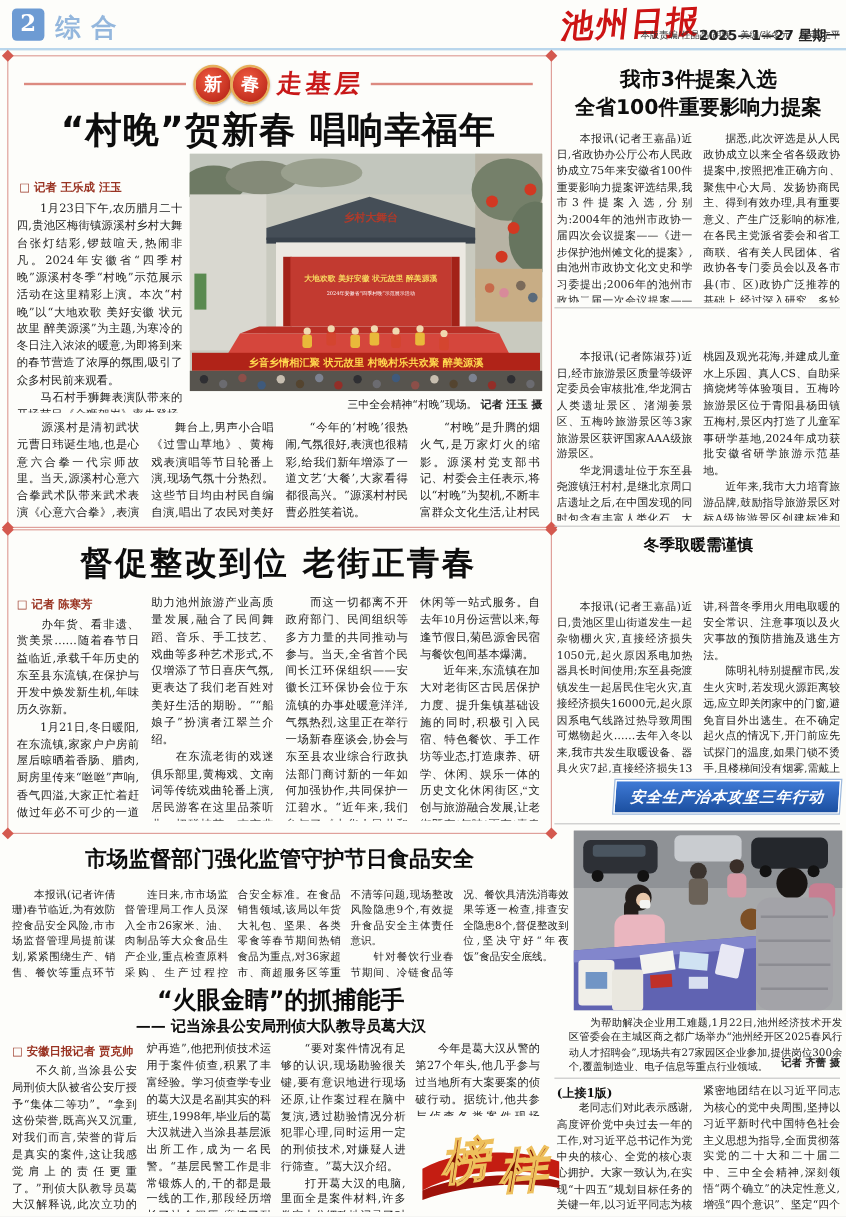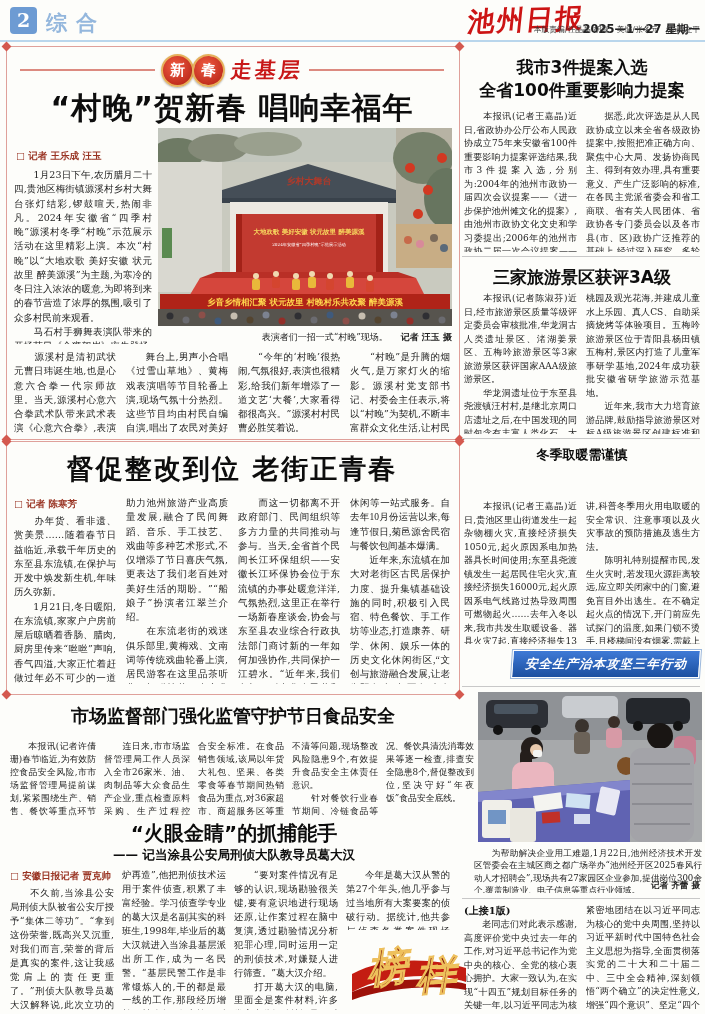--- a/index.html
+++ b/index.html
@@ -138,22 +138,22 @@
       <circle cx="204" cy="188" r="3.5" fill="#c7beb0"></circle>
         <circle cx="220" cy="192" r="3.5" fill="#54442f"></circle>
       <circle cx="236" cy="187" r="3.5" fill="#7c8290"></circle>
         <circle cx="252" cy="193" r="3.5" fill="#932e28"></circle>
       <circle cx="268" cy="188" r="3.5" fill="#2f2f33"></circle>
         <circle cx="284" cy="192" r="3.5" fill="#6b6b70"></circle>
     </g>
   </svg>
 
   <div class="abs caption" style="left:158px;top:331px;width:294px;text-align:right;">
-    <span>表演者们一招一式“村晚”现场。</span>
-    <span class="credit" style="margin-left:10px;">记者 汪玉 摄</span>
+    <span>三中全会精神“村晚”现场。</span>
+    <span class="credit" style="margin-left:0;">记者 汪玉 摄</span>
   </div>
 
   <div class="abs body" style="left:14px;top:350px;width:102px;height:84px;">　　源溪村是清初武状元曹日玮诞生地,也是心意六合拳一代宗师故里。当天,源溪村心意六合拳武术队带来武术表演《心意六合拳》,表演者们一招一式,刚柔并济,行云流水,让现场观众大饱眼福。</div>
   <div class="abs body" style="left:126px;top:350px;width:102px;height:84px;">　　舞台上,男声小合唱《过雪山草地》、黄梅戏表演唱等节目轮番上演,现场气氛十分热烈。这些节目均由村民自编自演,唱出了农民对美好生活的向往,也唱出了乡村振兴的幸福味道。</div>
   <div class="abs body" style="left:238px;top:350px;width:102px;height:84px;">　　“今年的‘村晚’很热闹,气氛很好,表演也很精彩,给我们新年增添了一道文艺‘大餐’,大家看得都很高兴。”源溪村村民曹必胜笑着说。</div>
   <div class="abs body" style="left:350px;top:350px;width:100px;height:84px;">　　“村晚”是升腾的烟火气,是万家灯火的缩影。源溪村党支部书记、村委会主任表示,将以“村晚”为契机,不断丰富群众文化生活,让村民在家门口乐享文化大餐。</div>
 
   <div class="abs frame" style="left:6px;top:441px;width:452px;height:252px;">
     <div class="corner" style="left:-4px;top:-4px;"></div>
     <div class="corner" style="right:-4px;top:-4px;"></div>
@@ -171,21 +171,20 @@
 　　近年来,东流镇在加大对老街区古民居保护力度、提升集镇基础设施的同时,积极引入民宿、特色餐饮、手工作坊等业态,打造康养、研学、休闲、娱乐一体的历史文化休闲街区,“文创与旅游融合发展,让老街既有‘年味’更有‘青春味’,吸引越来越多的年轻人前来打卡游玩。”东流镇相关负责人表示。</div>
 
   <div class="abs headline" style="left:462px;top:56px;width:240px;font-size:17px;line-height:1.35;">
     <div>我市3件提案入选</div>
     <div>全省100件重要影响力提案</div>
   </div>
   <div class="abs body r" style="left:464px;top:110px;width:113px;height:142px;">　　本报讯(记者王嘉晶)近日,省政协办公厅公布人民政协成立75年来安徽省100件重要影响力提案评选结果,我市3件提案入选,分别为:2004年的池州市政协一届四次会议提案——《进一步保护池州傩文化的提案》,由池州市政协文化文史和学习委提出;2006年的池州市政协二届一次会议提案——《关于南部山区生态治理的提案》,由农工党池州市委会提出。</div>
   <div class="abs body r" style="left:586px;top:110px;width:114px;height:142px;">　　据悉,此次评选是从人民政协成立以来全省各级政协提案中,按照把准正确方向、聚焦中心大局、发扬协商民主、得到有效办理,具有重要意义、产生广泛影响的标准,在各民主党派省委会和省工商联、省有关人民团体、省政协各专门委员会以及各市县(市、区)政协广泛推荐的基础上,经过深入研究、多轮遴选和广泛征求意见确定的。</div>
   <div class="abs rule" style="left:462px;top:256px;width:238px;"></div>
 
-  <div class="abs headline" style="left:462px;top:266px;width:240px;font-size:17px;">三家旅游景区获评3A级</div>
   <div class="abs body r" style="left:464px;top:292px;width:113px;height:142px;">　　本报讯(记者陈淑芬)近日,经市旅游景区质量等级评定委员会审核批准,华龙洞古人类遗址景区、渚湖姜景区、五梅吟旅游景区等3家旅游景区获评国家AAA级旅游景区。
 　　华龙洞遗址位于东至县尧渡镇汪村村,是继北京周口店遗址之后,在中国发现的同时包含有丰富人类化石、大量石制品及哺乳动物化石的重要古人类遗址,为探讨现代人起源及其行为方式的最理想地点。渚湖姜景区位于贵池区墩上街道罗城村,是安徽省非物质文化遗产——罗城民歌发源地,景区打造了“民歌之乡·九华罗城”文旅田园综合体,种植养护千亩梨园、百亩</div>
   <div class="abs body r" style="left:586px;top:292px;width:114px;height:142px;">桃园及观光花海,并建成儿童水上乐园、真人CS、自助采摘烧烤等体验项目。五梅吟旅游景区位于青阳县杨田镇五梅村,景区内打造了儿童军事研学基地,2024年成功获批安徽省研学旅游示范基地。
 　　近年来,我市大力培育旅游品牌,鼓励指导旅游景区对标A级旅游景区创建标准和质量要求,加大资金投入,深挖资源特色、传承地方文化、提升各项服务设施建设水平,助力池州旅游产业高质量发展。截至目前,全市共有A级旅游景区45家,其中5A级旅游景区1家,4A级旅游景区16家、3A级旅游景区26家、2A级旅游景区2家。</div>
   <div class="abs rule" style="left:462px;top:438px;width:238px;"></div>
 
   <div class="abs headline" style="left:462px;top:446px;width:240px;font-size:13px;line-height:1.35;">
     <div>冬季取暖需谨慎</div>
   </div>
   <div class="abs body r" style="left:464px;top:500px;width:113px;height:144px;">　　本报讯(记者王嘉晶)近日,贵池区里山街道发生一起杂物棚火灾,直接经济损失1050元,起火原因系电加热器具长时间使用;东至县尧渡镇发生一起居民住宅火灾,直接经济损失16000元,起火原因系电气线路过热导致周围可燃物起火……去年入冬以来,我市共发生取暖设备、器具火灾7起,直接经济损失13万余元。市消防救援局防火监督科负责人陈明礼提醒市民,使用电火桶要做到人走断电,选用电暖器时,应选择有“3C”认证标识和过热保护装置的产品。

